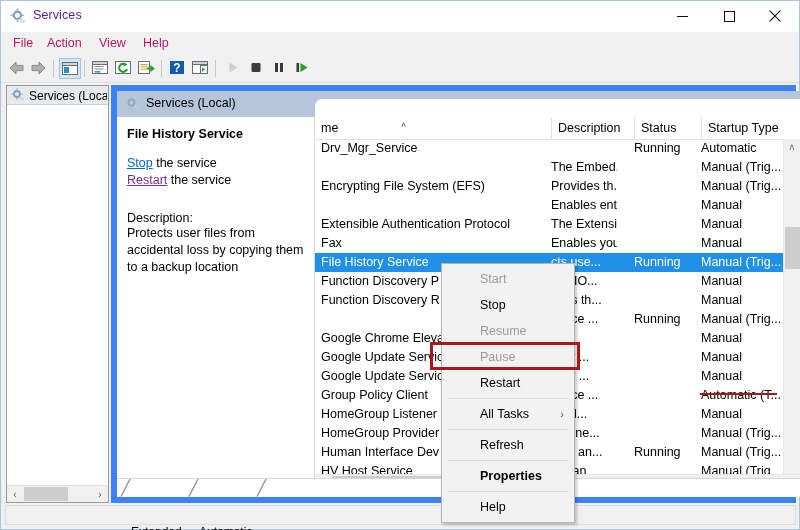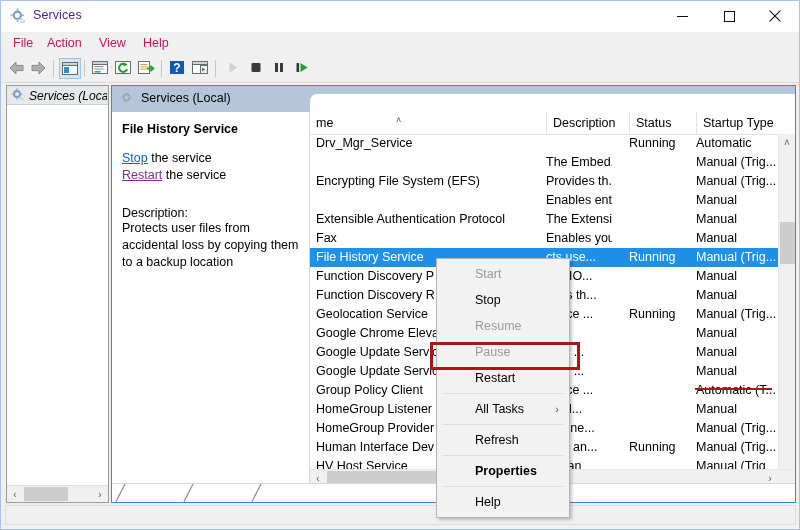--- a/index.html
+++ b/index.html
@@ -56,39 +56,39 @@
     position:absolute;left:5px;top:84px;width:103px;height:418px;
     background:#ffffff;border:1px solid #9a9a9a;box-sizing:border-box;
   }
   .tree-header{
     position:absolute;left:0;top:0;width:101px;height:19px;
     background:#e7e9ec;border-bottom:1px solid #d0d0d0;box-sizing:border-box;
   }
   .tree-header-icon{position:absolute;left:4px;top:2px;width:14px;height:14px;}
   .tree-header-label{
     position:absolute;left:22px;top:3px;font-size:12px;color:#000;
-    white-space:nowrap;overflow:hidden;width:78px;font-style:italic;
+    white-space:nowrap;overflow:hidden;width:78px;
   }
   .hscroll{
     position:absolute;left:0;bottom:0;width:101px;height:17px;
     background:#f0f0f0;border-top:1px solid #e0e0e0;box-sizing:border-box;
   }
   .hscroll .arrow{
     position:absolute;top:0;width:16px;height:16px;
     display:flex;align-items:center;justify-content:center;
     color:#606060;font-size:10px;cursor:default;
   }
   .hscroll .arrow.l{left:0;}
   .hscroll .arrow.r{right:0;}
   .hscroll .thumb{
     position:absolute;left:17px;top:1px;width:44px;height:14px;background:#cdcdcd;
   }
   .pane-right{
     position:absolute;left:110px;top:84px;width:685px;height:418px;
-    background:#ffffff;border:1px solid #3b82f6;box-sizing:border-box;
+    background:#ffffff;border:6px solid #3b82f6;box-sizing:border-box;
   }
   .mmc-head{
     position:absolute;left:0;top:0;width:683px;height:26px;background:#b6c6da;
   }
   .mmc-head-icon{position:absolute;left:8px;top:5px;width:15px;height:15px;}
   .mmc-head-label{position:absolute;left:29px;top:5px;font-size:12.5px;color:#000;}
   .mmc-tab{
     position:absolute;left:198px;top:8px;width:485px;height:18px;
     background:#ffffff;border-top-left-radius:7px;
   }
@@ -462,21 +462,20 @@
             <span class="c-stat"></span>
             <span class="c-start">Manual</span>
           </div>
         <div class="row" style="top:152px">
             <span class="c-name">Function Discovery R</span>
             <span class="c-desc">shes th...</span>
             <span class="c-stat"></span>
             <span class="c-start">Manual</span>
           </div>
         <div class="row" style="top:171px">
-            <span class="c-name">Geolocation Service</span>
             <span class="c-desc">ervice ...</span>
             <span class="c-stat">Running</span>
             <span class="c-start">Manual (Trig...</span>
           </div>
         <div class="row" style="top:190px">
             <span class="c-name">Google Chrome Eleva</span>
             <span class="c-desc"></span>
             <span class="c-stat"></span>
             <span class="c-start">Manual</span>
           </div>

